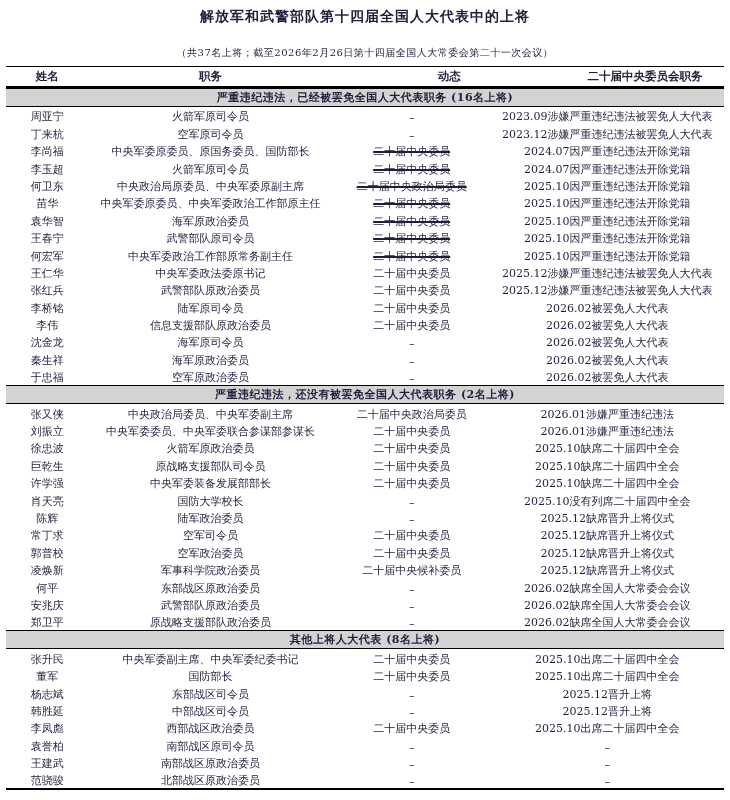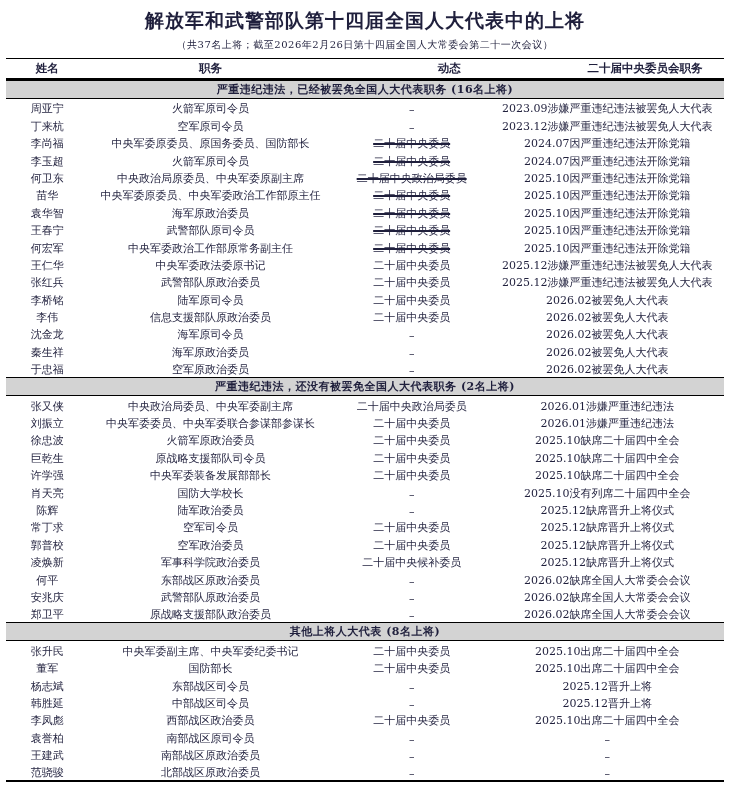--- a/index.html
+++ b/index.html
@@ -3,25 +3,25 @@
 <meta charset="utf-8">
 <style>
   html,body{margin:0;padding:0;background:#ffffff;}
   body{
     width:730px;height:800px;overflow:hidden;
     font-family:"DejaVu Serif","Liberation Serif",serif;
     color:#1f1f3c;
   }
   .page{width:730px;height:800px;background:#fff;}
   .doc-title{
-    text-align:center;font-weight:bold;font-size:19px;
+    text-align:center;font-weight:bold;font-size:14px;
     padding-top:8px;letter-spacing:1px;
   }
   .doc-subtitle{
-    text-align:center;font-size:10px;margin-top:4px;letter-spacing:0.5px;
+    text-align:center;font-size:10px;margin-top:20px;letter-spacing:0.5px;
   }
   .table{
     margin:6px 6px 0 6px;
     border-top:1px solid #000;
     border-bottom:2px solid #000;
   }
   .header-row{
     display:flex;align-items:center;height:19px;
     border-bottom:2px solid #000;
     font-weight:bold;font-size:11.5px;

